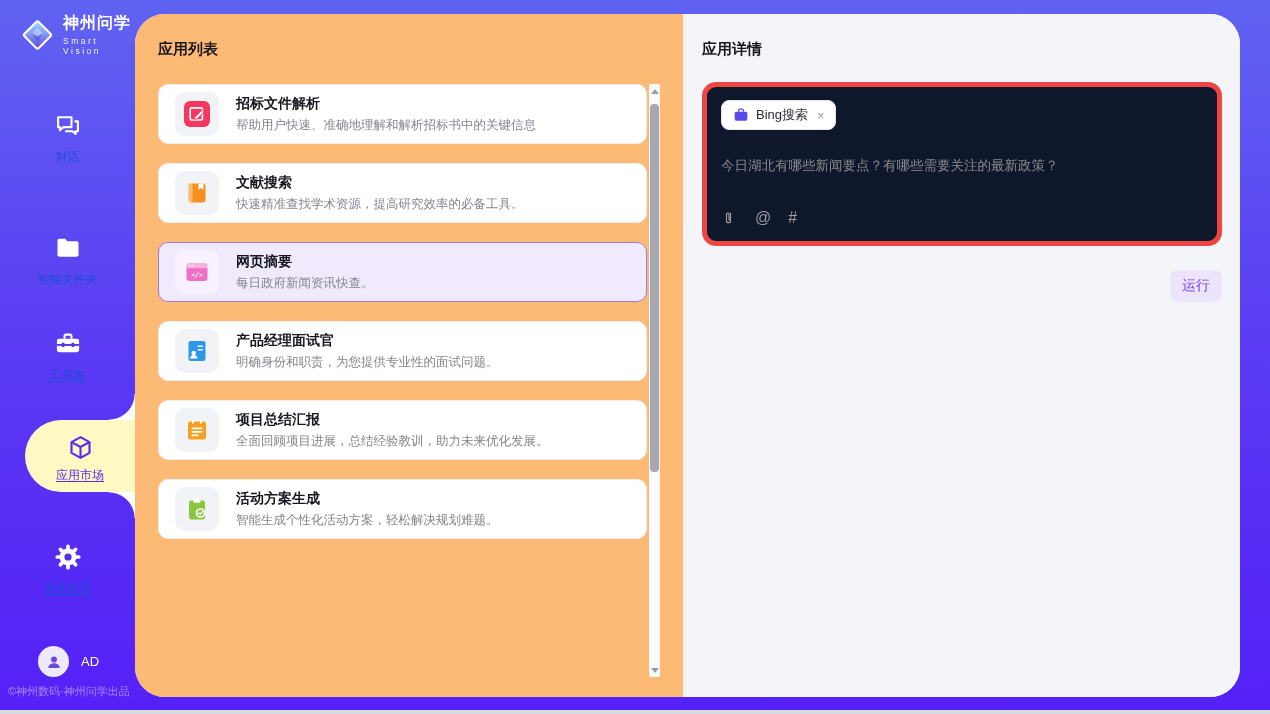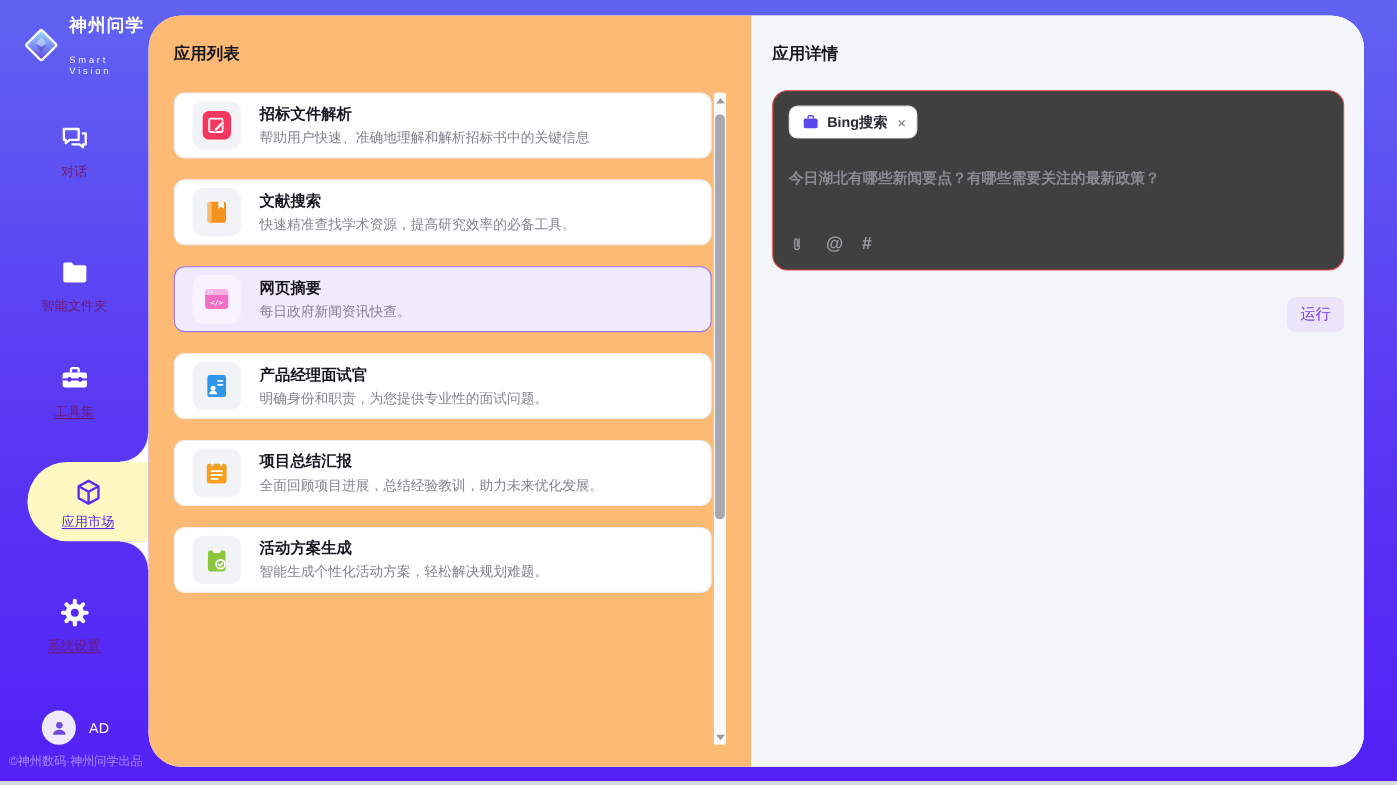--- a/index.html
+++ b/index.html
@@ -8,24 +8,24 @@
     font-family:"Liberation Sans","DejaVu Sans",sans-serif;
     background:linear-gradient(180deg,#6063F1 0%,#5A3AF3 50%,#5420F7 100%);
     position:relative;
   }
   .stage{position:absolute;inset:0;}
 
   
   .sidebar{position:absolute;left:0;top:0;width:135px;height:714px;color:#fff;}
   .logo{position:absolute;left:20px;top:13px;display:flex;align-items:center;gap:8px;}
   .brand-name{font-size:16px;font-weight:bold;letter-spacing:1px;}
-  .brand-sub{font-size:8.5px;letter-spacing:2.5px;opacity:.9;margin-top:15px;}
+  .brand-sub{font-size:8.5px;letter-spacing:2.5px;opacity:.9;margin-top:2px;}
   .nav-item{position:absolute;left:0;width:135px;text-align:center;cursor:pointer;}
   .nav-item svg{display:block;margin:0 auto 7px;}
-  .nav-label{font-size:12px;color:#701a75;}
+  .nav-label{font-size:12px;color:#1d4ed8;}
   .nav-label.u{text-decoration:underline;text-underline-offset:2px;}
   .active-blob{position:absolute;left:25px;top:420px;width:110px;height:72px;background:#fef9c3;
     border-radius:36px 0 0 36px;text-align:center;padding-top:14px;cursor:pointer;}
   .active-blob .nav-label{color:#5B2BEE;}
   .active-blob svg{display:block;margin:0 auto 4px;}
   .fillet{position:absolute;right:0;width:26px;height:26px;}
   .fillet.top{top:-26px;background:radial-gradient(circle 26px at 0 0,transparent 25px,#fff 26px);}
   .fillet.bot{bottom:-26px;background:radial-gradient(circle 26px at 0 100%,transparent 25px,#fff 26px);}
   .user-row{position:absolute;left:38px;top:646px;display:flex;align-items:center;gap:12px;cursor:pointer;}
   .avatar{width:31px;height:31px;border-radius:50%;background:#EFE9FC;display:flex;align-items:center;justify-content:center;}
@@ -53,22 +53,22 @@
     border-radius:2px;}
   .sb-arrow{position:absolute;left:0;width:11px;height:14px;display:flex;align-items:center;justify-content:center;cursor:pointer;}
   .sb-arrow.up{top:0;}
   .sb-arrow.down{bottom:0;}
   .tri-up{width:0;height:0;border-left:4px solid transparent;border-right:4px solid transparent;border-bottom:5px solid #9B9BA3;}
   .tri-down{width:0;height:0;border-left:4px solid transparent;border-right:4px solid transparent;border-top:5px solid #9B9BA3;}
   .sb-thumb{position:absolute;left:1px;top:20px;width:9px;height:368px;background:#A8A8B0;border-radius:4px;cursor:pointer;}
 
   .detail-pane{position:absolute;left:548px;top:0;width:557px;height:683px;background:#F4F5F8;}
   .detail-pane .pane-title{position:absolute;left:19px;top:26px;text-align:center;}
-  .composer-card{position:absolute;left:19px;top:68px;width:520px;height:164px;background:#404040;
-    border:1px solid #ef4444;border-radius:14px;padding:13px 14px;font-weight:bold;}
+  .composer-card{position:absolute;left:19px;top:68px;width:520px;height:164px;background:#0f172a;
+    border:5px solid #ef4444;border-radius:14px;padding:13px 14px;}
   .tool-tag{display:inline-flex;align-items:center;gap:7px;height:30px;padding:0 10px 0 11px;
     border:1px solid #E3E3EB;border-radius:8px;background:#fff;cursor:default;}
   .tool-tag .tag-label{font-size:13px;color:#2A2A33;}
   .tag-close{font-size:13px;color:#9595A0;margin-left:2px;cursor:pointer;line-height:1;}
   .query-text{margin-top:26px;font-size:13.5px;color:#8A8A92;line-height:1.5;}
   .composer-icons{position:absolute;left:16px;bottom:14px;display:flex;align-items:center;gap:17px;}
   .ci{color:#9C9CA5;font-size:16px;cursor:pointer;display:flex;align-items:center;}
   .run-btn{position:absolute;left:487px;top:256px;width:52px;height:32px;border:none;border-radius:8px;
     background:#ECE4FB;color:#7B42EE;font-size:14px;cursor:pointer;font-family:inherit;}
 

